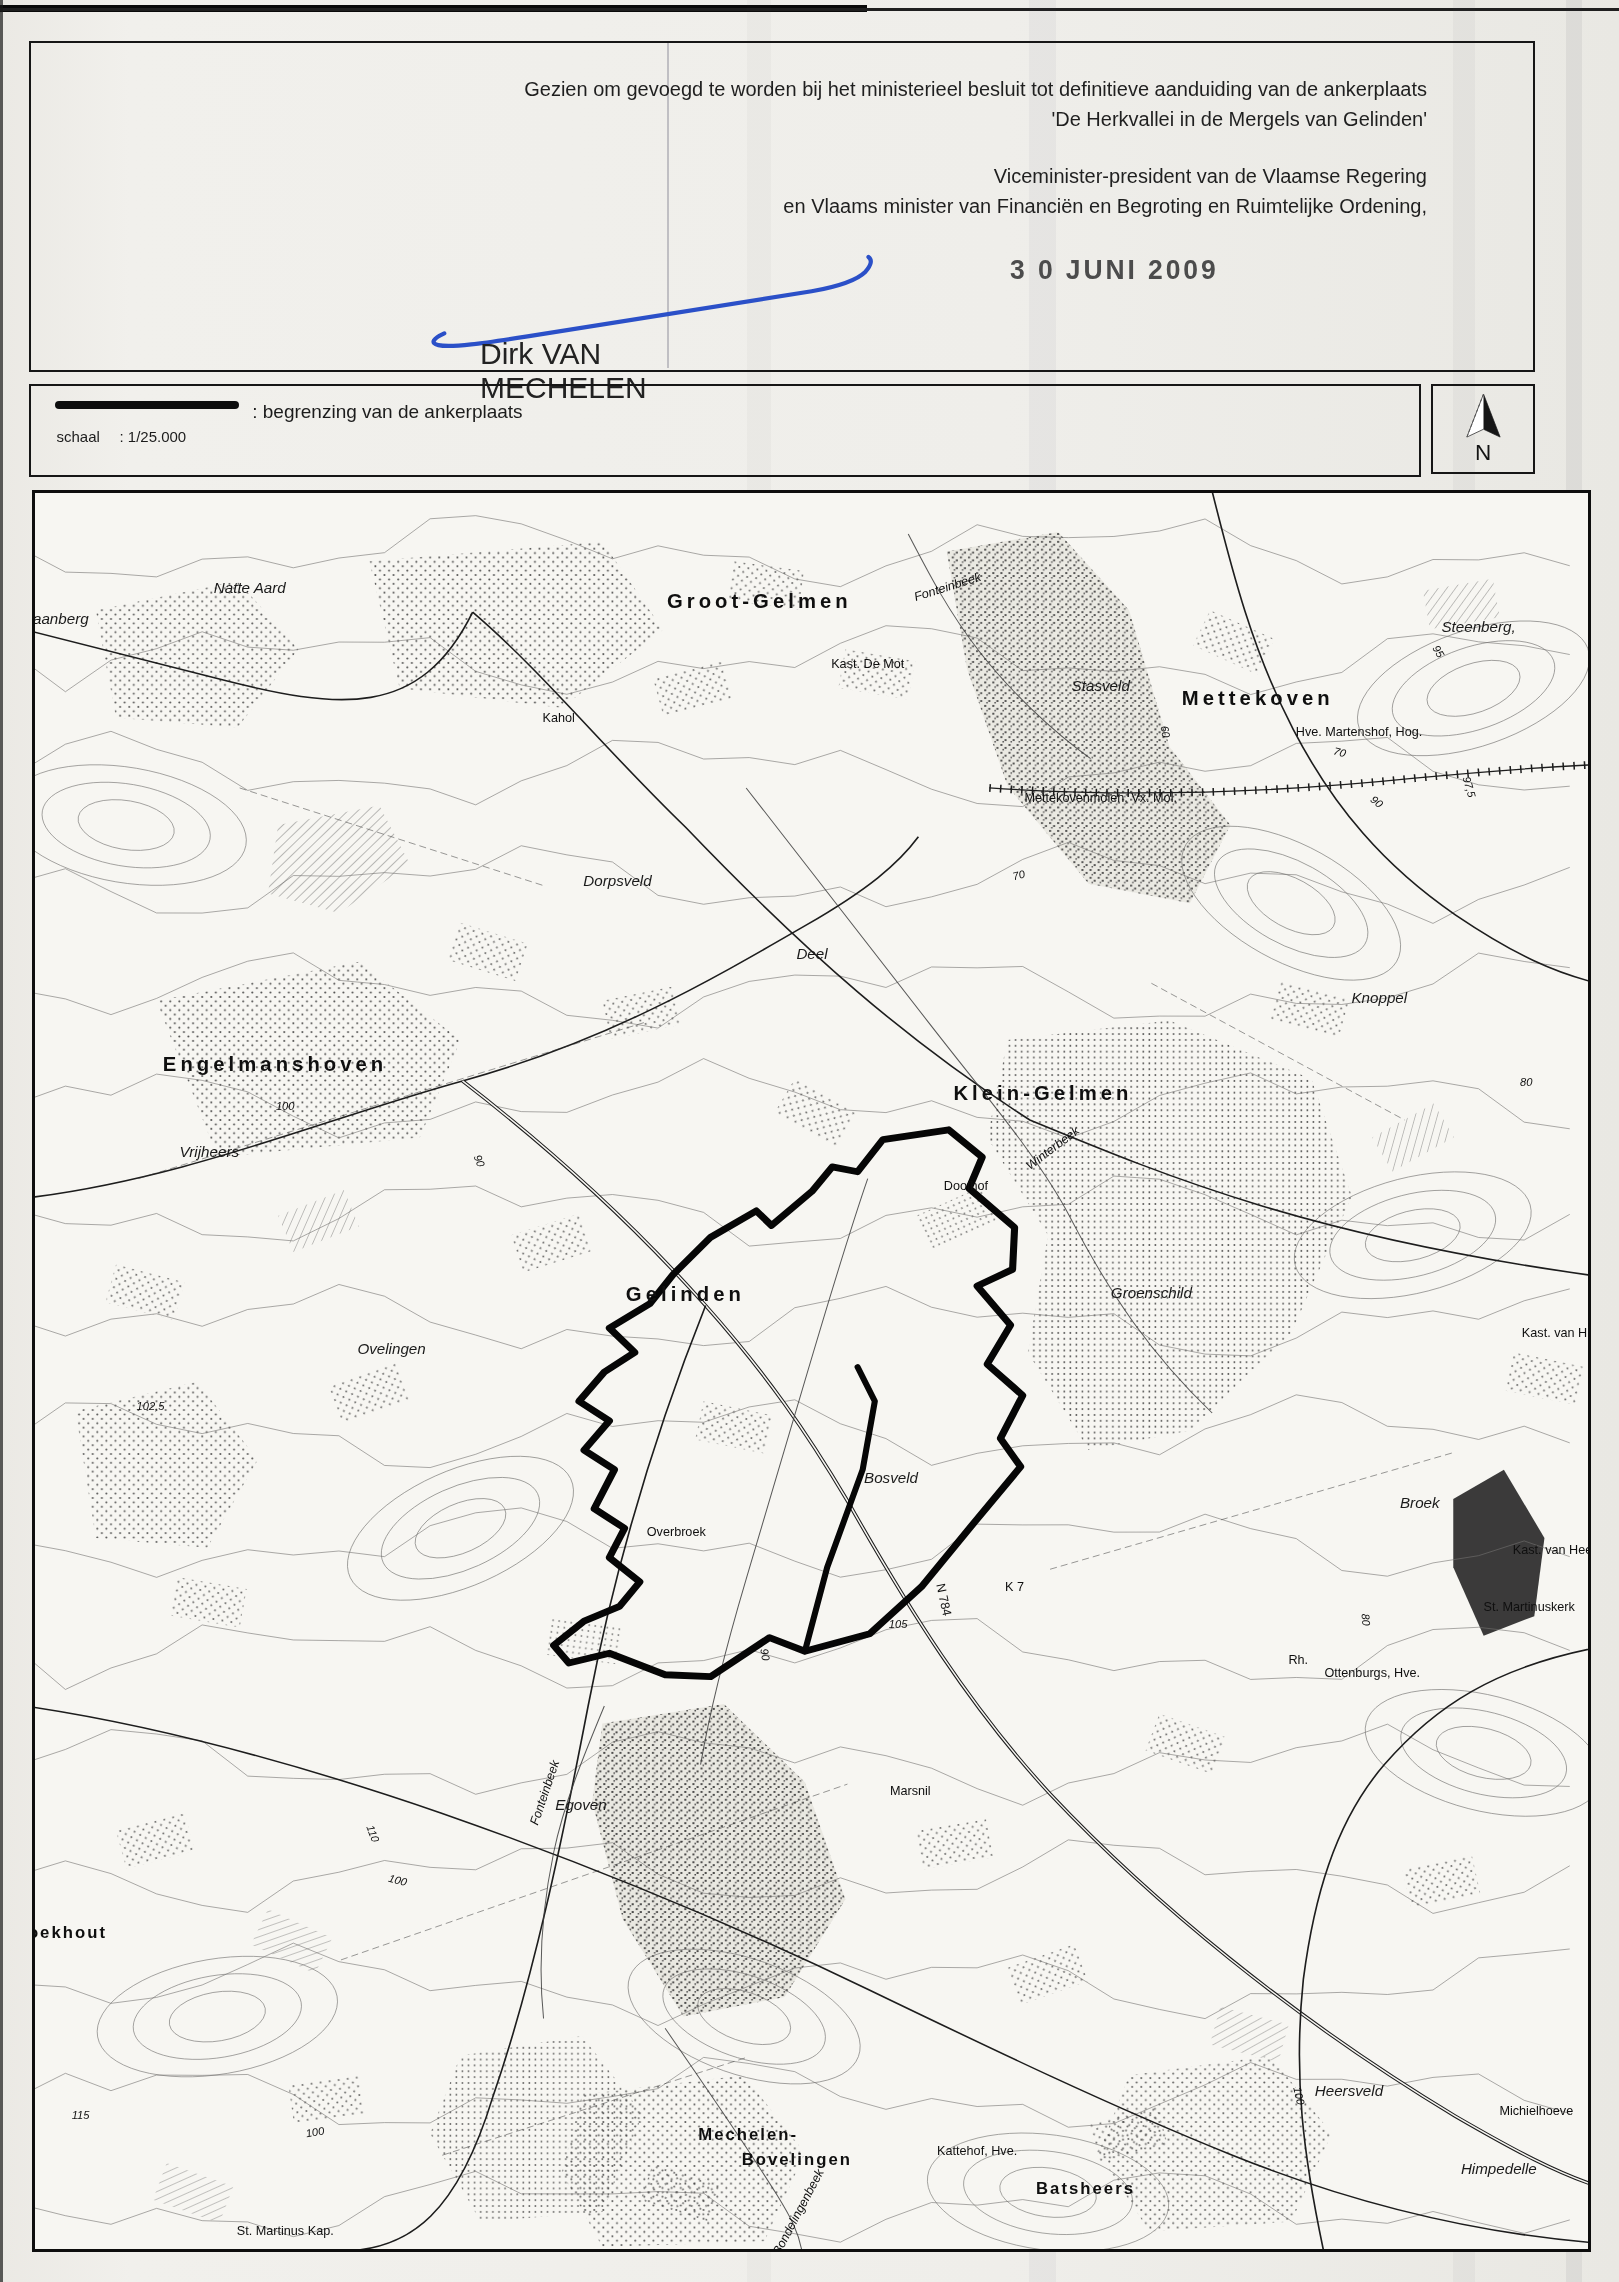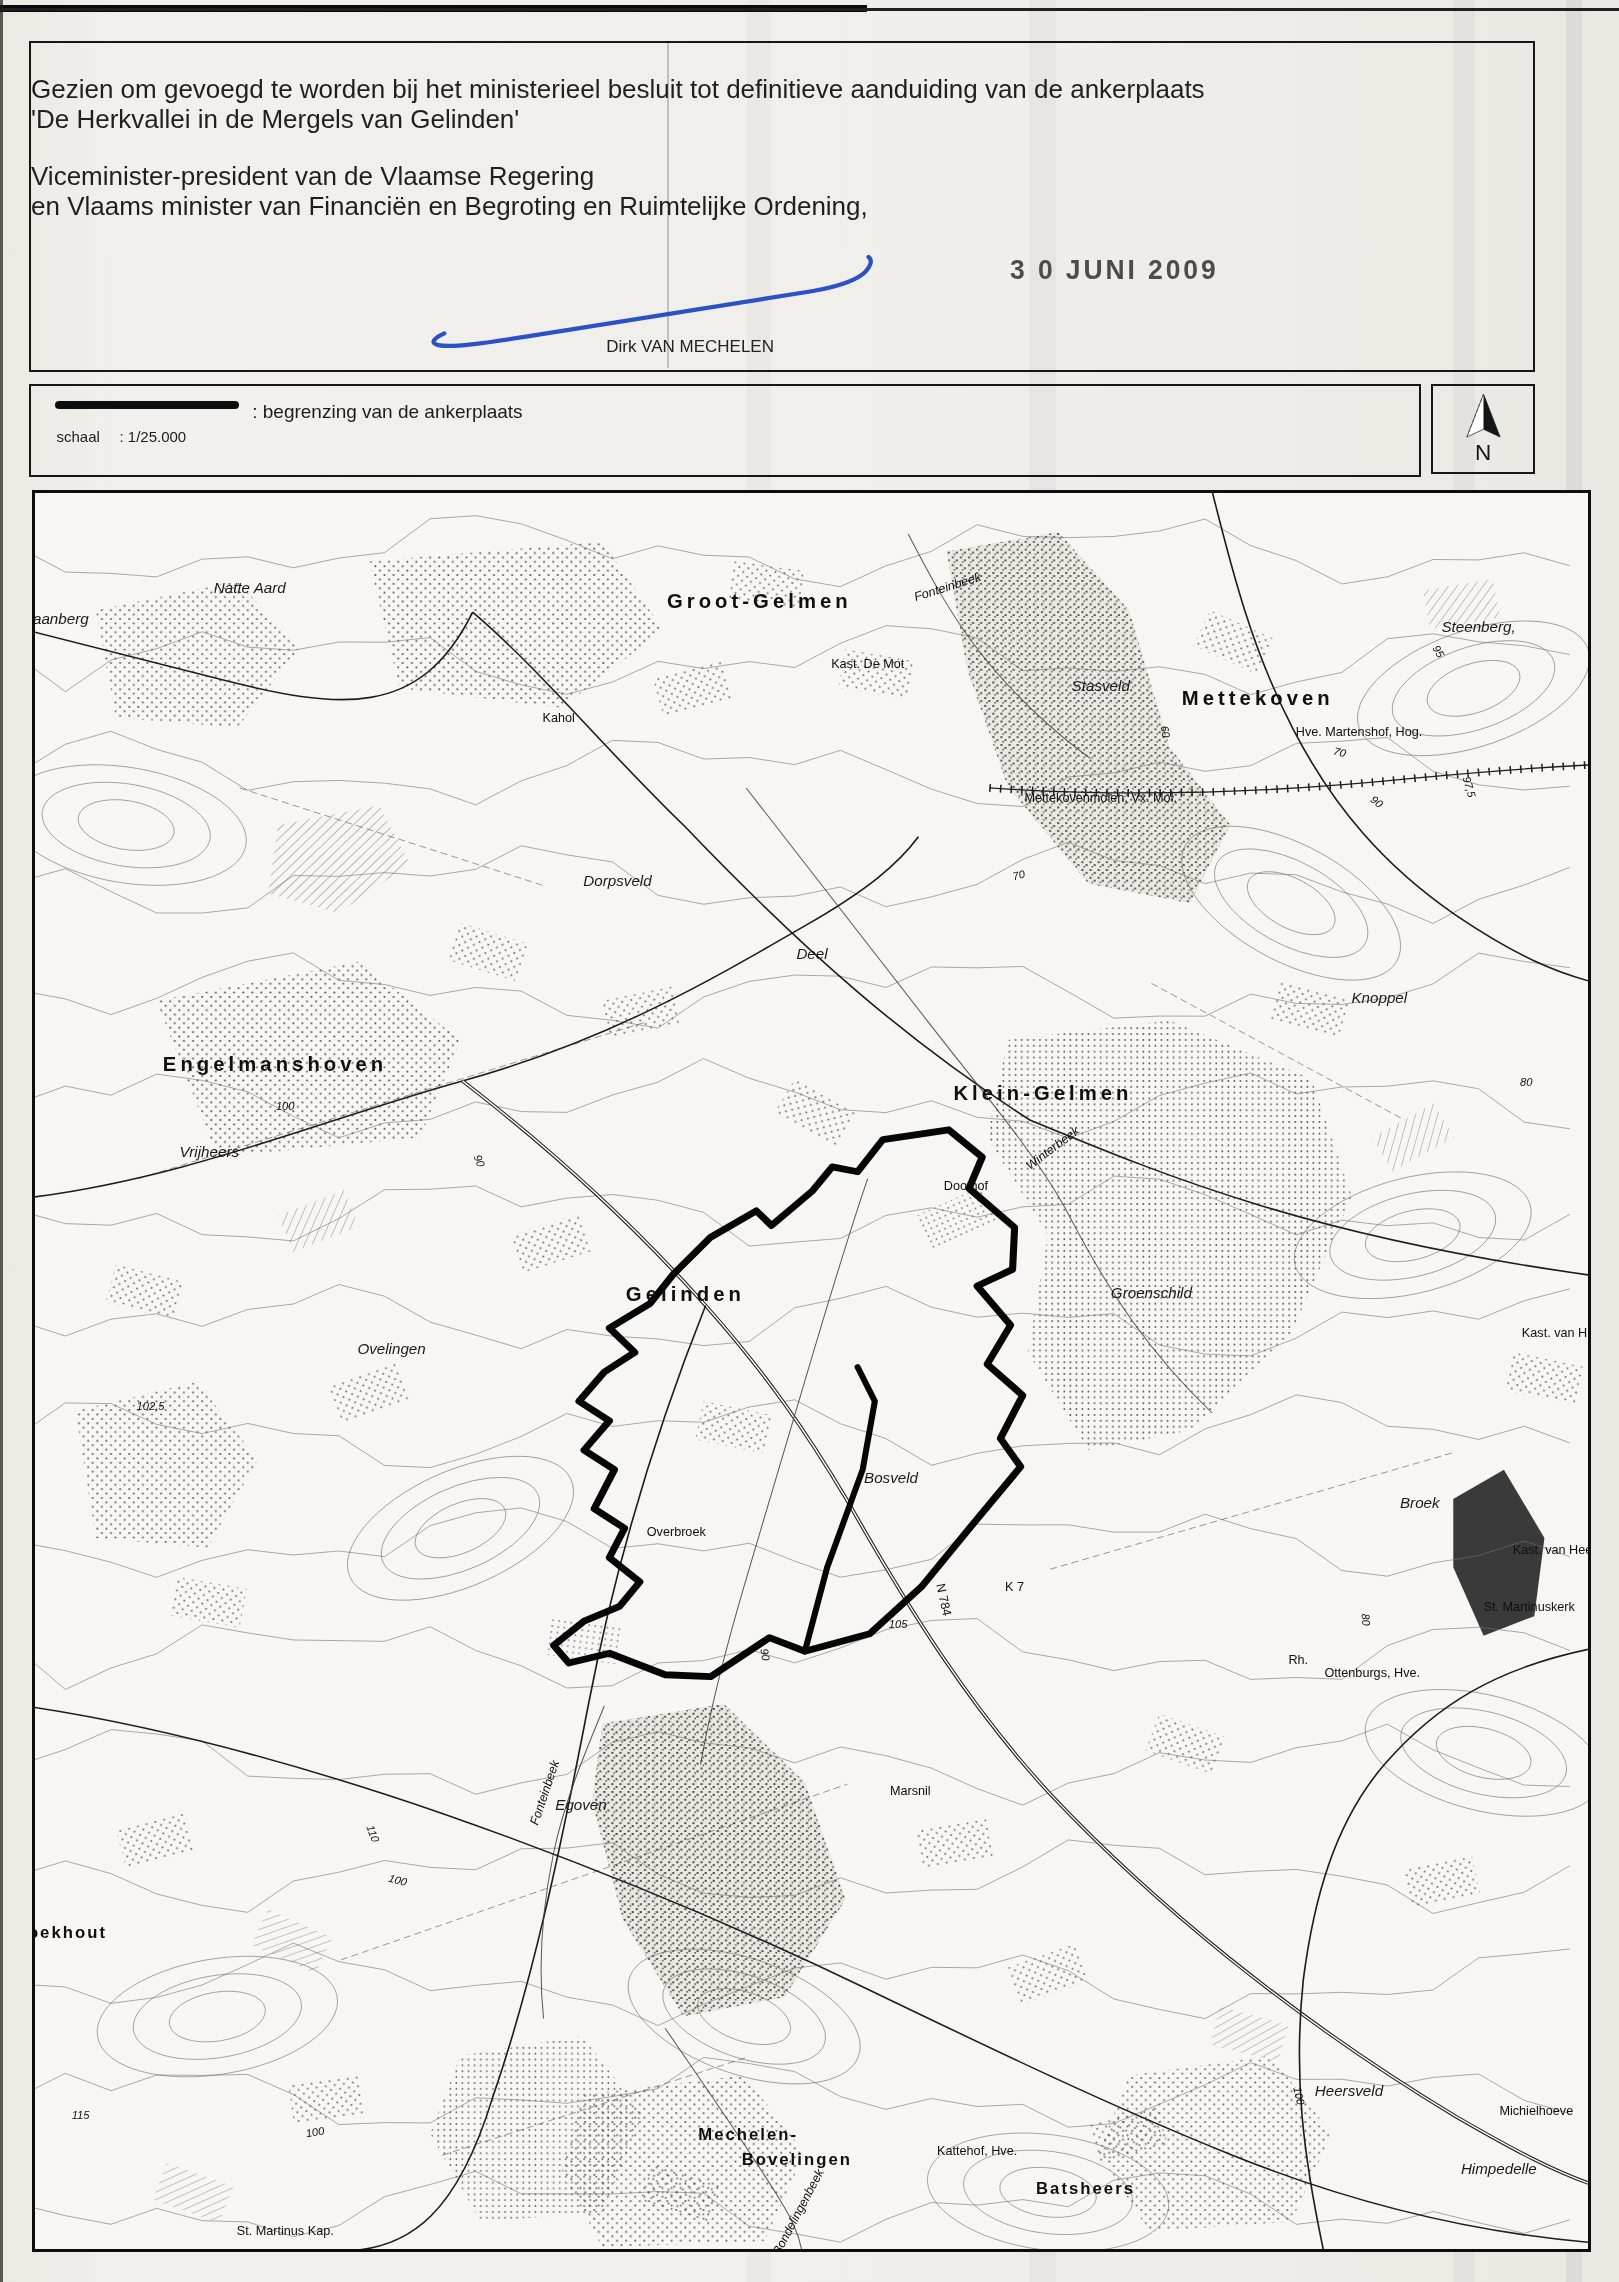--- a/index.html
+++ b/index.html
@@ -13,27 +13,27 @@
   .edgeline{position:absolute;left:0;top:0;width:2.9px;height:100%;background:rgba(25,25,25,.7)}
   .streak{position:absolute;top:0;bottom:0;background:rgba(80,80,95,.05)}
   .streak.s1{left:1029px;width:27.4px}
   .streak.s2{left:1453px;width:21.6px}
   .streak.s3{left:747px;width:23.5px;background:rgba(80,80,95,.035)}
   .streak.s4{left:1566px;width:15.7px;background:rgba(60,60,70,.07)}
   .streakline{position:absolute;left:667px;top:43px;width:2px;height:325px;background:rgba(70,70,95,.28)}
   
   .header-box{position:absolute;left:29px;top:41px;width:1506px;height:331px;border:2.9px solid #161616}
   .header-inner{width:1396px}
-  .hline{margin:0;text-align:left;font-size:26px;line-height:30px;color:#1f1f1f}
+  .hline{margin:0;text-align:right;font-size:20px;line-height:30px;color:#1f1f1f}
   .block1{margin-top:31px}
   .block2{margin-top:27px}
   .stamp{position:absolute;left:979px;top:212px;font-size:26.5px;font-weight:700;letter-spacing:2.9px;
          color:#4c4c4c;white-space:nowrap;transform:scaleY(1.04)}
   .sig-svg{position:absolute;left:379px;top:204px}
-  .signer{position:absolute;left:449px;top:294px;width:294px;text-align:right;font-size:17px;color:#222}
+  .signer{position:absolute;left:449px;top:294px;width:294px;text-align:left;font-size:30px;color:#222}
   
   .legend-box{position:absolute;left:29px;top:384px;width:1392px;height:93px;border:2.9px solid #161616}
   .legend-row1{display:flex;align-items:flex-start;gap:13.7px;margin:14.7px 0 0 23.5px;font-size:19px}
   .legend-sym{width:184px;height:8.8px;background:#0d0d0d;border-radius:4.9px;flex:0 0 auto}
   .legend-row2{display:flex;gap:19.6px;margin:4.9px 0 0 25.5px;font-size:15px}
   
   .north-box{position:absolute;left:1431px;top:384px;width:104px;height:90px;border:2.9px solid #161616;
              display:flex;flex-direction:column;align-items:center;justify-content:center}
   .north-n{font-size:22.5px;margin-top:-2.9px;color:#151515}
   

